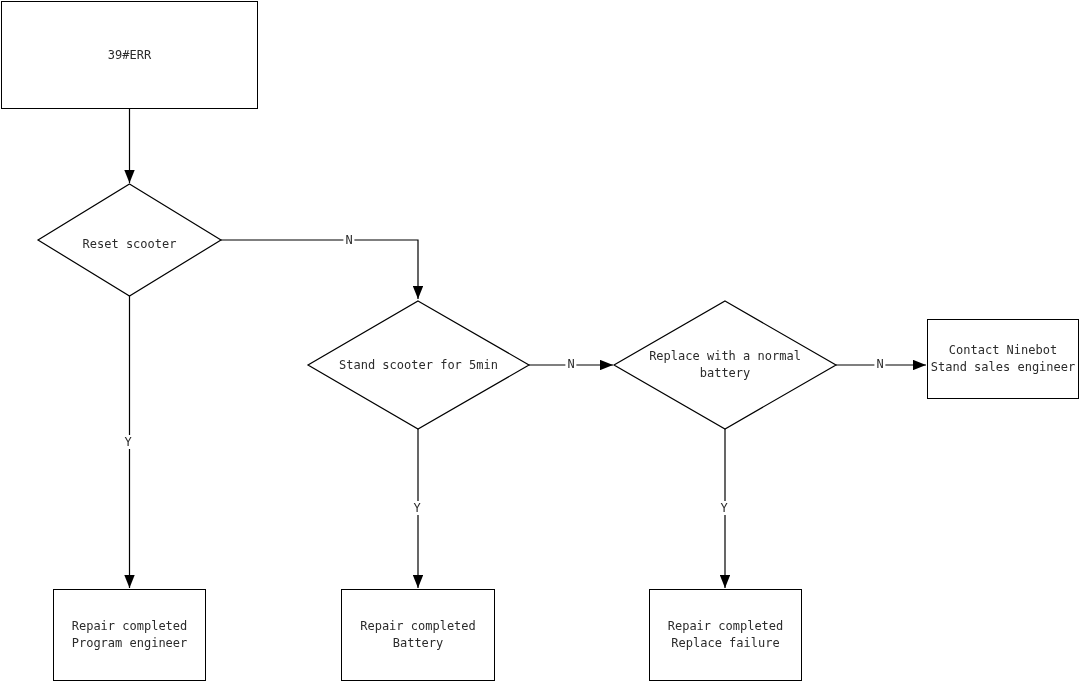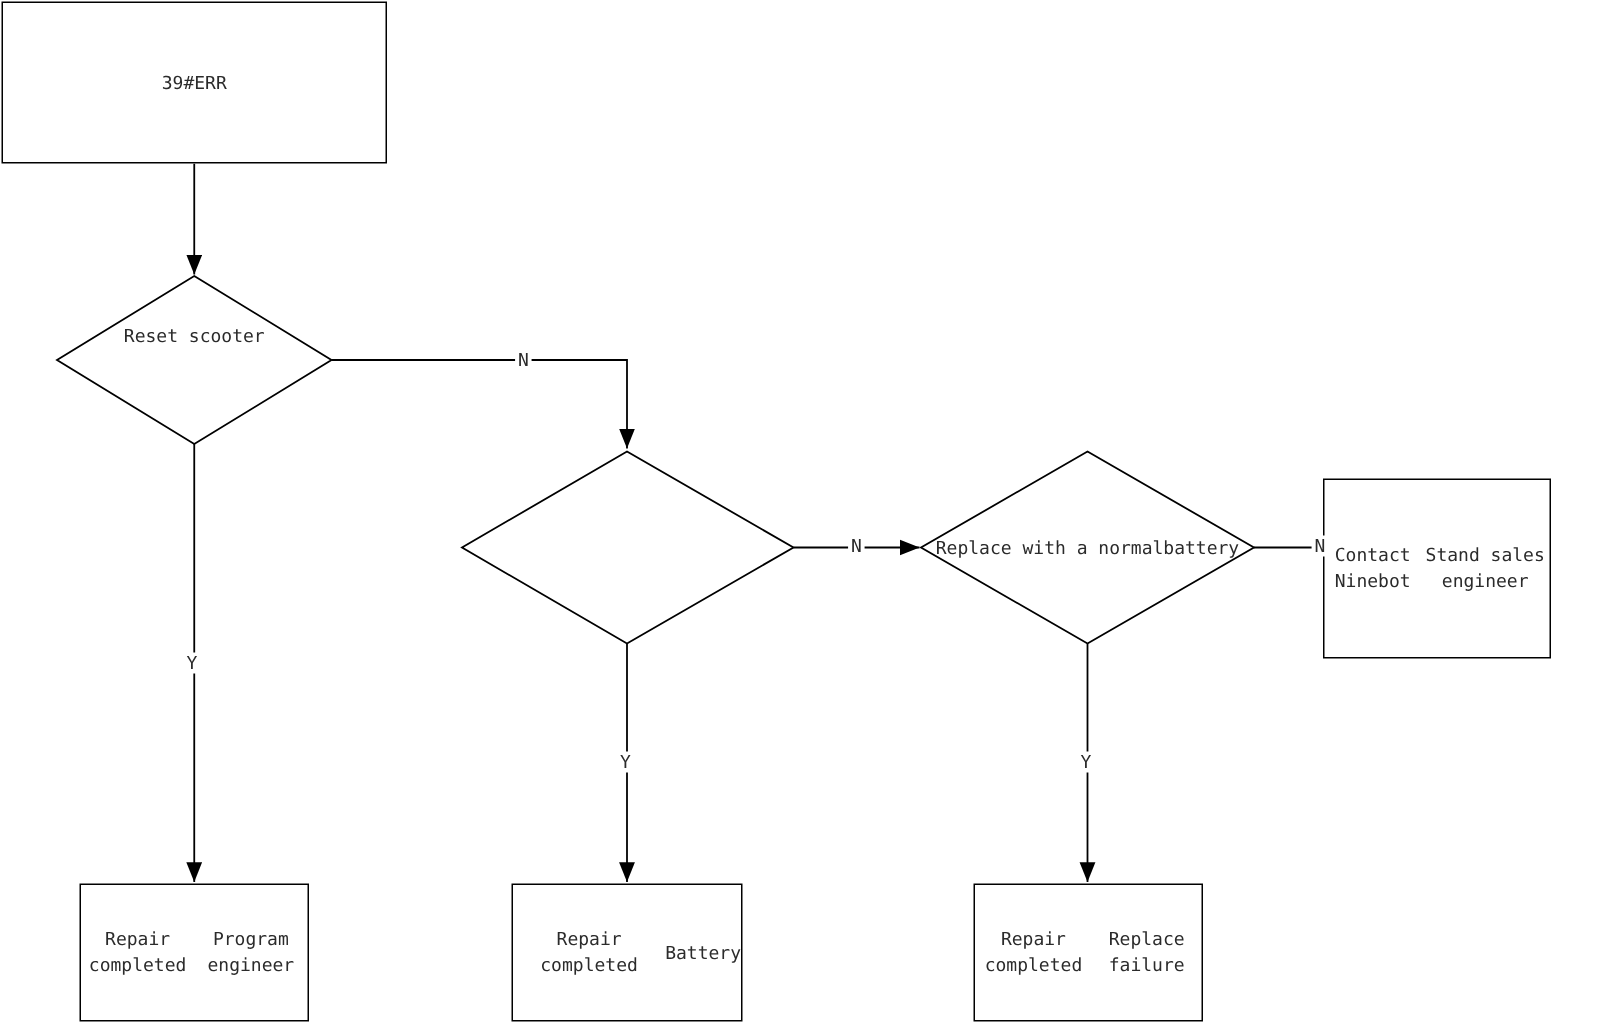--- a/index.html
+++ b/index.html
@@ -14,24 +14,23 @@
     overflow: hidden;
   }
   #connectors {
     position: absolute;
     left: 0; top: 0;
     width: 1080px; height: 682px;
   }
   .node {
     position: absolute;
     display: flex;
-    flex-direction: row;
+    flex-direction: column;
     align-items: center;
     justify-content: center;
-    text-align: center;
     line-height: 17px;
     box-sizing: border-box;
   }
   .rect-node {
     border: 1.5px solid #000000;
     background: #ffffff;
   }
   .diamond-node {
     background: transparent;
   }
@@ -65,31 +64,34 @@
     <line x1="529" y1="365" x2="613" y2="365" stroke="#000000" stroke-width="1.2" marker-end="url(#arrow)"></line>
     <line x1="418" y1="429" x2="418" y2="588" stroke="#000000" stroke-width="1.2" marker-end="url(#arrow)"></line>
     <line x1="836" y1="365" x2="926" y2="365" stroke="#000000" stroke-width="1.2" marker-end="url(#arrow)"></line>
     <line x1="725" y1="429" x2="725" y2="588" stroke="#000000" stroke-width="1.2" marker-end="url(#arrow)"></line>
   </svg>
 
   <div class="node rect-node" style="left:1px; top:1px; width:257px; height:108px;">
     <div>39#ERR</div>
   </div>
 
-  <div class="node diamond-node" style="left:38px; top:168px; width:183px; height:112px;">
+  <div class="node diamond-node" style="left:38px; top:188px; width:183px; height:112px;">
     <div>Reset scooter</div>
   </div>
 
+  <div class="node diamond-node" style="left:308px; top:301px; width:221px; height:128px;">
+    <div>Stand scooter for 5min</div>
+  </div>
 
   <div class="node diamond-node" style="left:614px; top:301px; width:222px; height:128px;">
     <div>Replace with a normal</div>
     <div>battery</div>
   </div>
 
-  <div class="node rect-node" style="left:882px; top:319px; width:152px; height:120px;">
+  <div class="node rect-node" style="left:927px; top:319px; width:152px; height:80px;">
     <div>Contact Ninebot</div>
     <div>Stand sales engineer</div>
   </div>
 
   <div class="node rect-node" style="left:53px; top:589px; width:153px; height:92px;">
     <div>Repair completed</div>
     <div>Program engineer</div>
   </div>
 
   <div class="node rect-node" style="left:341px; top:589px; width:154px; height:92px;">

